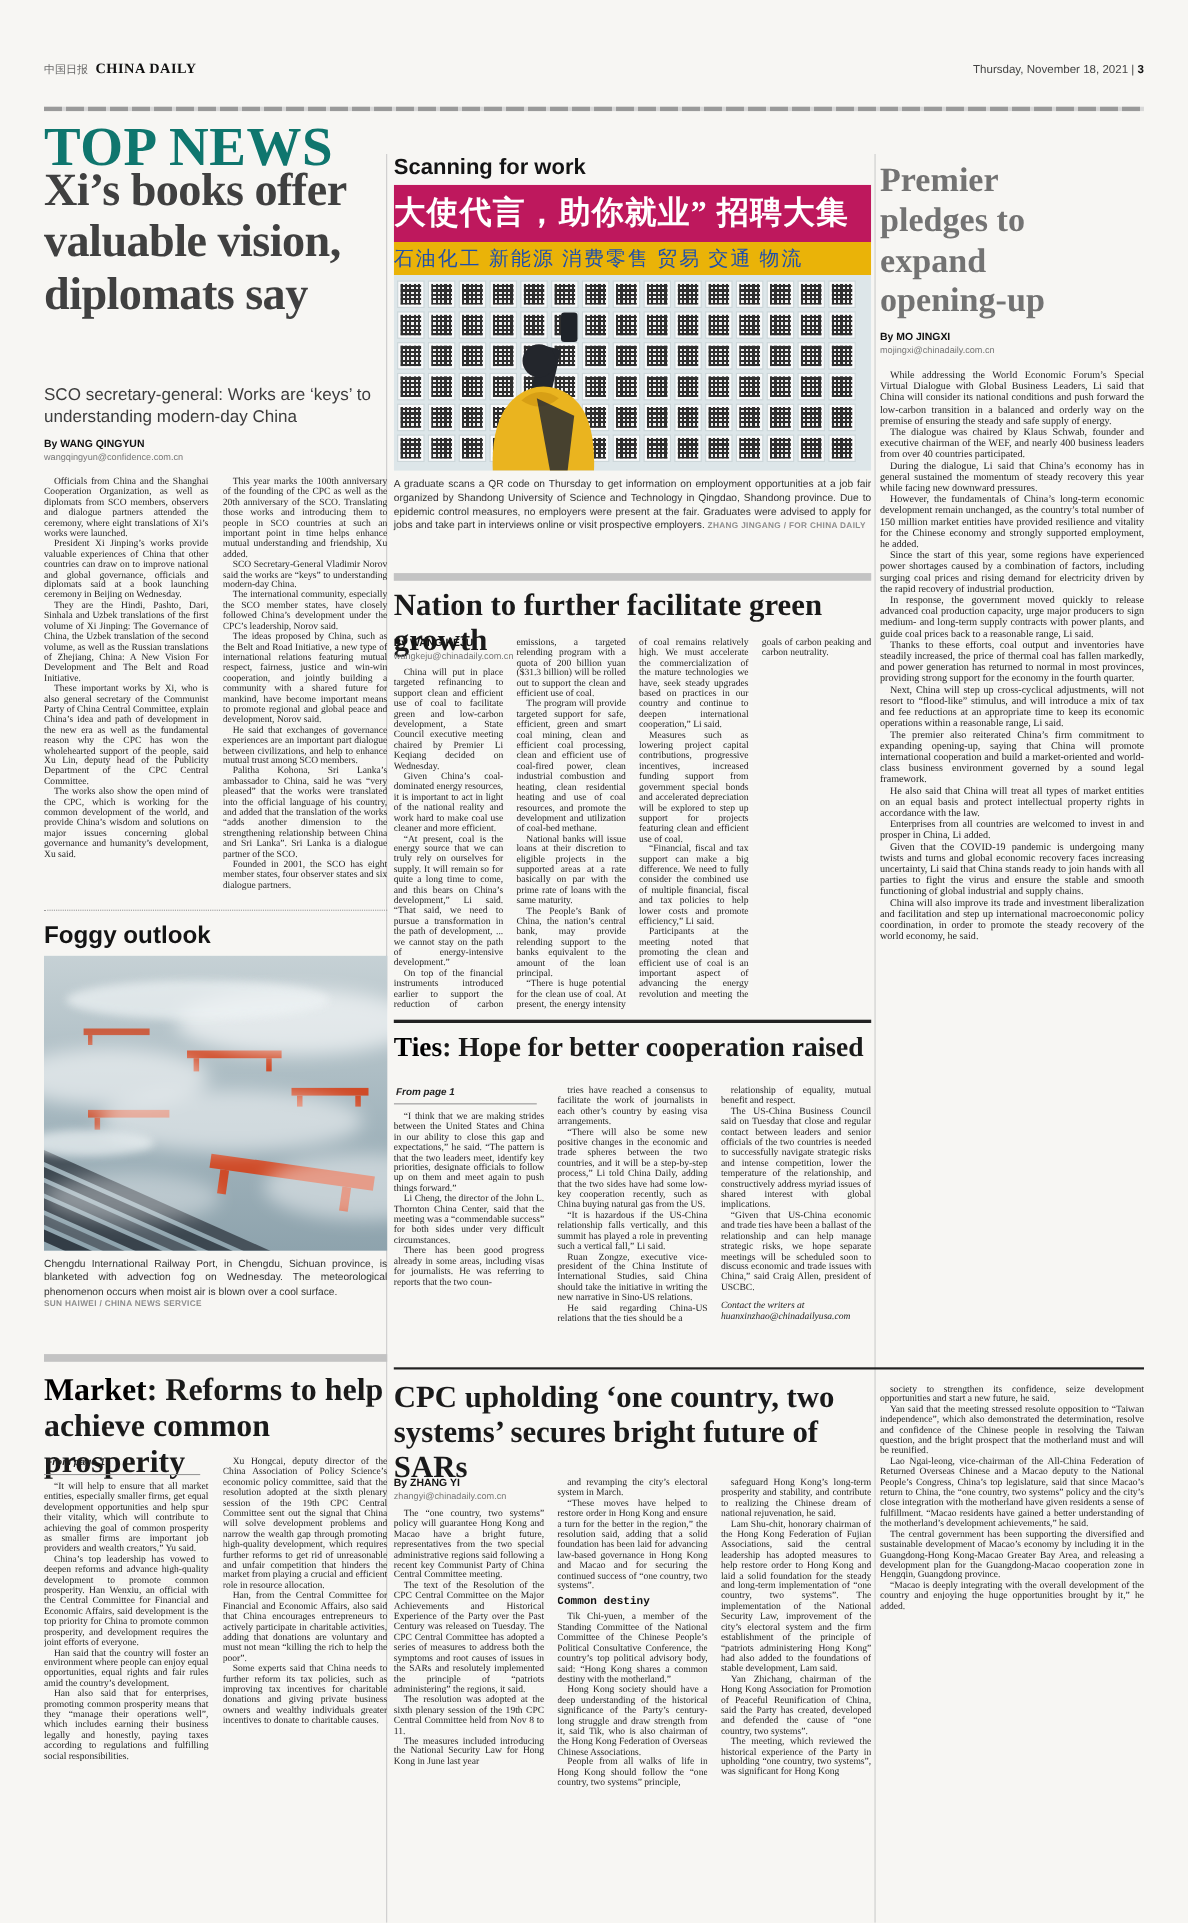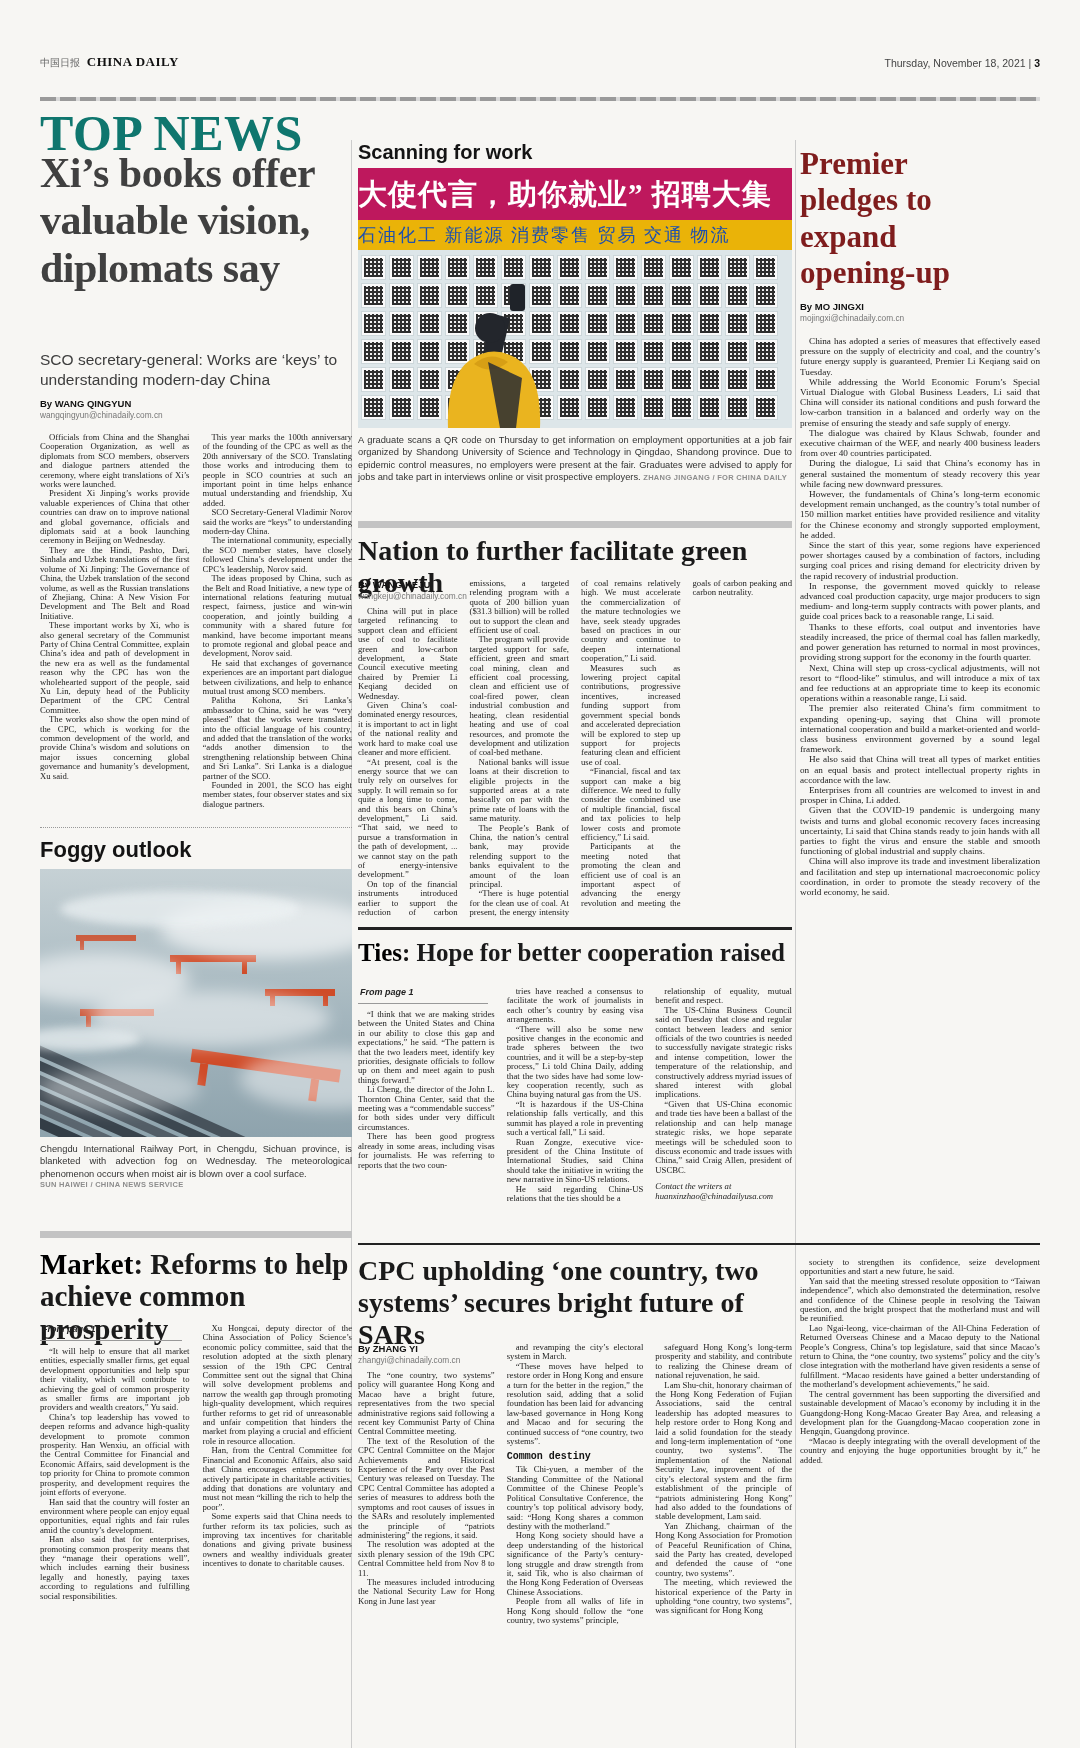--- a/index.html
+++ b/index.html
@@ -54,21 +54,21 @@
 #green-hl{left:358px;top:535px;width:434px;font-size:28px;color:#1a1a1a}
 #green-body{left:358px;top:579px;width:434px;height:340px;column-count:4;column-gap:12px;column-fill:auto;overflow:hidden}
 #green-body .bylineblock{break-inside:avoid}
 #ties-rule{left:358px;top:927px;width:434px;height:3px;background:#222}
 #ties-hl{left:358px;top:939px;width:434px;font-size:25px;color:#1a1a1a}
 #ties-body{left:358px;top:987px;width:434px;height:250px;display:flex;gap:12px;overflow:hidden}
 #cpc-rule{left:358px;top:1243px;width:682px;height:2px;background:#222}
 #cpc-hl{left:358px;top:1255px;width:436px;font-size:28px;line-height:1.15;color:#1a1a1a}
 #cpc-body{left:358px;top:1343px;width:434px;height:418px;display:flex;gap:12px;overflow:hidden}
 
-#prem-hl{left:800px;top:146px;width:200px;font-size:31px;line-height:1.17;color:#7f1d1d}
+#prem-hl{left:800px;top:146px;width:200px;font-size:31px;line-height:1.17;color:#737373}
 #prem-by{left:800px;top:301px}
 #prem-body{left:800px;top:336px;width:240px;height:898px;overflow:hidden}
 #cpc4{left:800px;top:1258px;width:240px;height:490px;overflow:hidden}
 </style>
 </head>
 <body>
 
 <div class="abs" id="hdr-left">
   <span>中国日报</span>
   <span class="brand-en">CHINA DAILY</span>
@@ -79,21 +79,21 @@
 </div>
 <div class="abs" id="hdr-rule"></div>
 <div class="abs" id="topnews">TOP NEWS</div>
 <div class="vrule" id="vr1"></div>
 <div class="vrule" id="vr2"></div>
 
 <h1 class="abs" id="lead-hl">Xi’s books offer valuable vision, diplomats say</h1>
 <div class="abs" id="lead-sub">SCO secretary-general:  Works are ‘keys’ to understanding modern-day China</div>
 <div class="abs" id="lead-by">
   <div class="byline">By WANG QINGYUN</div>
-  <div class="bymail">wangqingyun@chinadaily.com.cn</div>
+  <div class="bymail">wangqingyun@confidence.com.cn</div>
 </div>
 <div class="abs" id="lead-body">
   <div class="ncol">
       <p class="bp">Officials from China and the Shanghai Cooperation Organization, as well as diplomats from SCO members, observers and dialogue partners attended the ceremony, where eight translations of Xi’s works were launched.</p>
       <p class="bp">President Xi Jinping’s works provide valuable experiences of China that other countries can draw on to improve national and global governance, officials and diplomats said at a book launching ceremony in Beijing on Wednesday.</p>
       <p class="bp">They are the Hindi, Pashto, Dari, Sinhala and Uzbek translations of the first volume of Xi Jinping: The Governance of China, the Uzbek translation of the second volume, as well as the Russian translations of Zhejiang, China: A New Vision For Development and The Belt and Road Initiative.</p>
       <p class="bp">These important works by Xi, who is also general secretary of the Communist Party of China Central Committee, explain China’s idea and path of development in the new era as well as the fundamental reason why the CPC has won the wholehearted support of the people, said Xu Lin, deputy head of the Publicity Department of the CPC Central Committee.</p>
       <p class="bp">The works also show the open mind of the CPC, which is working for the common development of the world, and provide China’s wisdom and solutions on major issues concerning global governance and humanity’s development, Xu said.</p>
     </div>
   <div class="ncol">
@@ -389,21 +389,20 @@
     <p class="bp">The central government has been supporting the diversified and sustainable development of Macao’s economy by including it in the Guangdong-Hong Kong-Macao Greater Bay Area, and releasing a development plan for the Guangdong-Macao cooperation zone in Hengqin, Guangdong province.</p>
     <p class="bp">“Macao is deeply integrating with the overall development of the country and enjoying the huge opportunities brought by it,” he added.</p>
   </div>
 
 <h2 class="abs" id="prem-hl">Premier pledges to expand opening-up</h2>
 <div class="abs" id="prem-by">
   <div class="byline">By MO JINGXI</div>
   <div class="bymail">mojingxi@chinadaily.com.cn</div>
 </div>
 <div class="abs big" id="prem-body">
-    <p class="bp">China has adopted a series of measures that effectively eased pressure on the supply of electricity and coal, and the country’s future energy supply is guaranteed, Premier Li Keqiang said on Tuesday.</p>
     <p class="bp">While addressing the World Economic Forum’s Special Virtual Dialogue with Global Business Leaders, Li said that China will consider its national conditions and push forward the low-carbon transition in a balanced and orderly way on the premise of ensuring the steady and safe supply of energy.</p>
     <p class="bp">The dialogue was chaired by Klaus Schwab, founder and executive chairman of the WEF, and nearly 400 business leaders from over 40 countries participated.</p>
     <p class="bp">During the dialogue, Li said that China’s economy has in general sustained the momentum of steady recovery this year while facing new downward pressures.</p>
     <p class="bp">However, the fundamentals of China’s long-term economic development remain unchanged, as the country’s total number of 150 million market entities have provided resilience and vitality for the Chinese economy and strongly supported employment, he added.</p>
     <p class="bp">Since the start of this year, some regions have experienced power shortages caused by a combination of factors, including surging coal prices and rising demand for electricity driven by the rapid recovery of industrial production.</p>
     <p class="bp">In response, the government moved quickly to release advanced coal production capacity, urge major producers to sign medium- and long-term supply contracts with power plants, and guide coal prices back to a reasonable range, Li said.</p>
     <p class="bp">Thanks to these efforts, coal output and inventories have steadily increased, the price of thermal coal has fallen markedly, and power generation has returned to normal in most provinces, providing strong support for the economy in the fourth quarter.</p>
     <p class="bp">Next, China will step up cross-cyclical adjustments, will not resort to “flood-like” stimulus, and will introduce a mix of tax and fee reductions at an appropriate time to keep its economic operations within a reasonable range, Li said.</p>
     <p class="bp">The premier also reiterated China’s firm commitment to expanding opening-up, saying that China will promote international cooperation and build a market-oriented and world-class business environment governed by a sound legal framework.</p>
     <p class="bp">He also said that China will treat all types of market entities on an equal basis and protect intellectual property rights in accordance with the law.</p>

